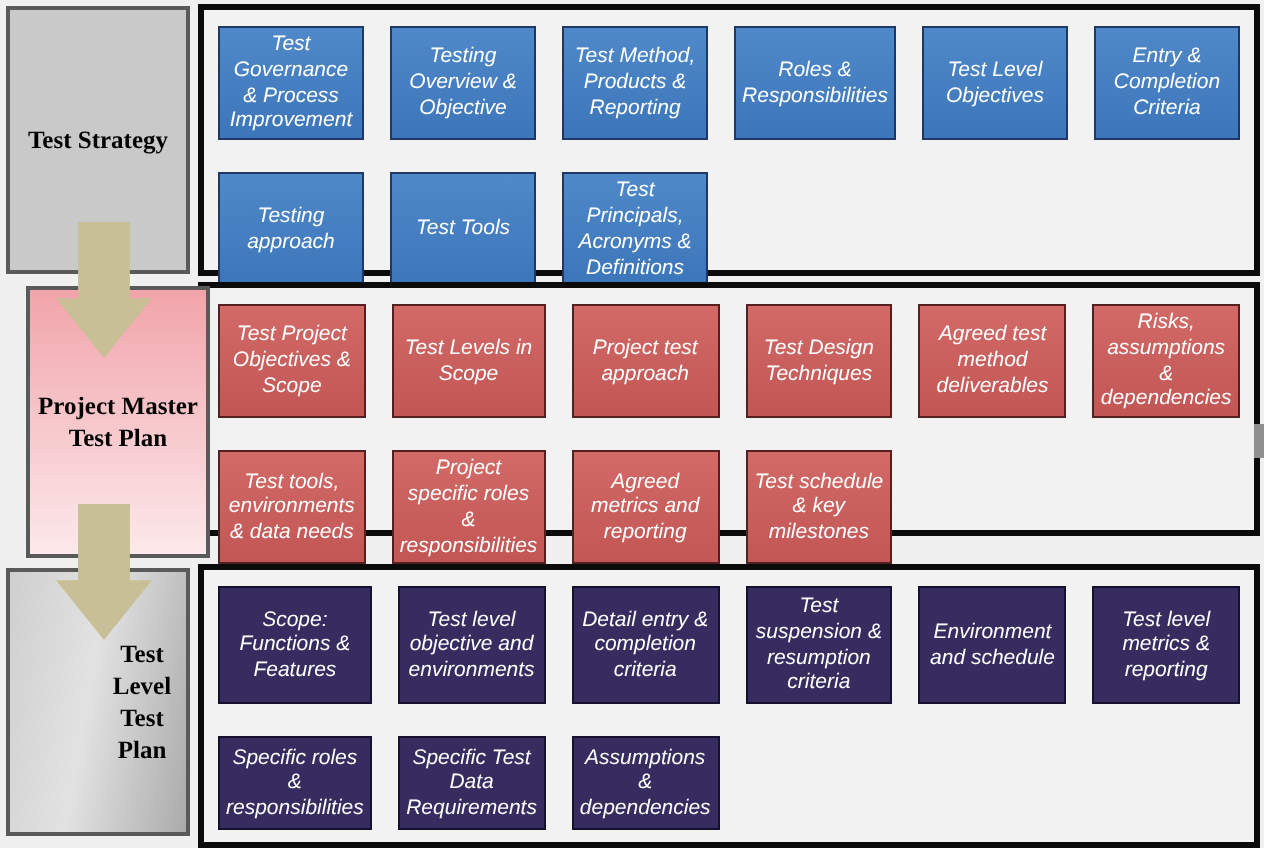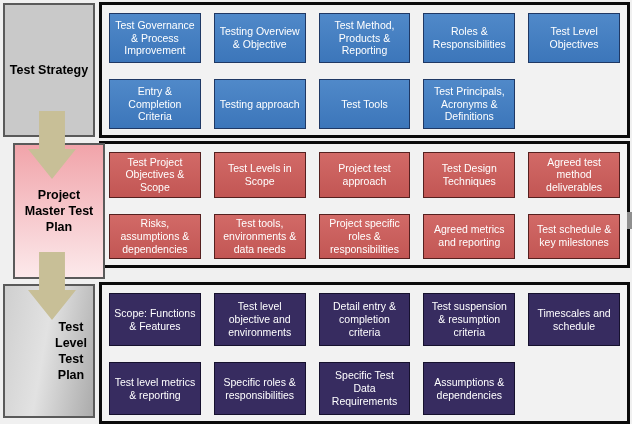--- a/index.html
+++ b/index.html
@@ -9,35 +9,35 @@
     background:var(--page_bg,#F0F0F0);
   }
   .canvas{position:relative;width:632px;height:424px;background:var(--page_bg,#F0F0F0);}
 
   
   .label-box{
     position:absolute;left:3px;width:92px;box-sizing:border-box;
     border:2px solid var(--label_border,#5A5A5A);
     display:flex;align-items:center;justify-content:center;text-align:center;
     font-weight:bold;font-size:12.5px;line-height:1.3;
-    color:var(--label_text,#000);padding:2px 4px;z-index:1;
+    color:var(--label_text,#000);padding:2px 4px;z-index:1;font-family:Liberation Serif, serif;
   }
   .label-strategy{top:3px;height:134px;background:var(--strategy_label_bg,#C9C9C9);}
   .label-master{top:143px;height:136px;
     background:linear-gradient(to bottom,var(--master_label_top,#F1A4AA),var(--master_label_bottom,#FCE9EB));margin-left:10px;}
   .label-level{top:284px;height:134px;
     background:linear-gradient(100deg,var(--level_label_top,#CFCFCF),var(--level_label_mid,#E2E2E2) 45%,var(--level_label_bottom,#ABABAB));padding-left:48px;}
 
   
   .container{
     position:absolute;left:99px;width:531px;box-sizing:border-box;
     border:3px solid var(--container_border,#0B0B0B);
     background:var(--container_bg,#F2F2F2);
-    display:grid;grid-template-columns:repeat(5,1fr);
-    gap:16px 13px;padding:8px 7px 6px 7px;
+    display:grid;grid-template-columns:repeat(6,1fr);
+    gap:16px 13px;padding:8px 7px 6px 7px;font-style:italic;
   }
   .container-strategy{top:2px;height:136px;}
   .container-master{top:141px;height:127px;}
   .container-level{top:282px;height:142px;}
 
   
   .cell{
     box-sizing:border-box;border:1.5px solid;
     display:flex;align-items:center;justify-content:center;text-align:center;
     color:var(--box_text,#FFF);font-size:10.5px;line-height:1.22;padding:2px 3px;
@@ -107,21 +107,21 @@
   </div>
 
   <div class="label-box label-level">
     <span>Test Level Test Plan</span>
   </div>
   <div class="container container-level">
     <div class="cell level">Scope: Functions &amp; Features</div>
     <div class="cell level">Test level objective and environments</div>
     <div class="cell level">Detail entry &amp; completion criteria</div>
     <div class="cell level">Test suspension &amp; resumption criteria</div>
-    <div class="cell level">Timescales and schedule</div>
+    <div class="cell level">Environment and schedule</div>
     <div class="cell level">Test level metrics &amp; reporting</div>
     <div class="cell level">Specific roles &amp; responsibilities</div>
     <div class="cell level">Specific Test Data Requirements</div>
     <div class="cell level">Assumptions &amp; dependencies</div>
   </div>
 
   <div class="down-arrow arrow-1"></div>
   <div class="down-arrow arrow-2"></div>
 
   <div class="edge-fragment"></div>

